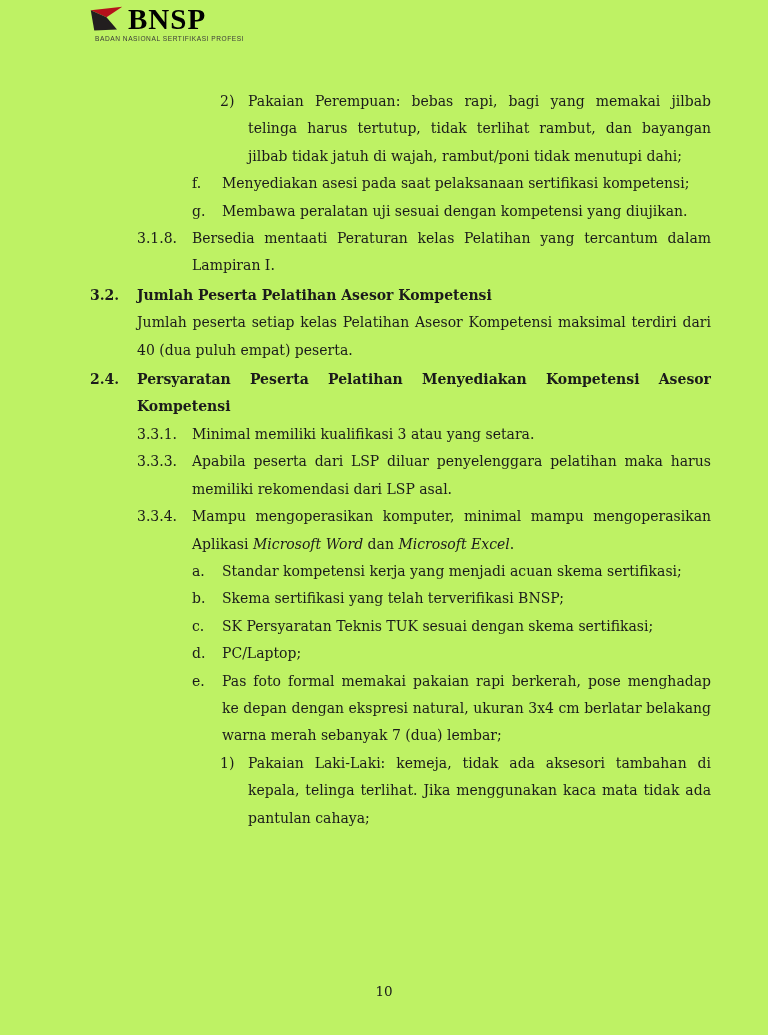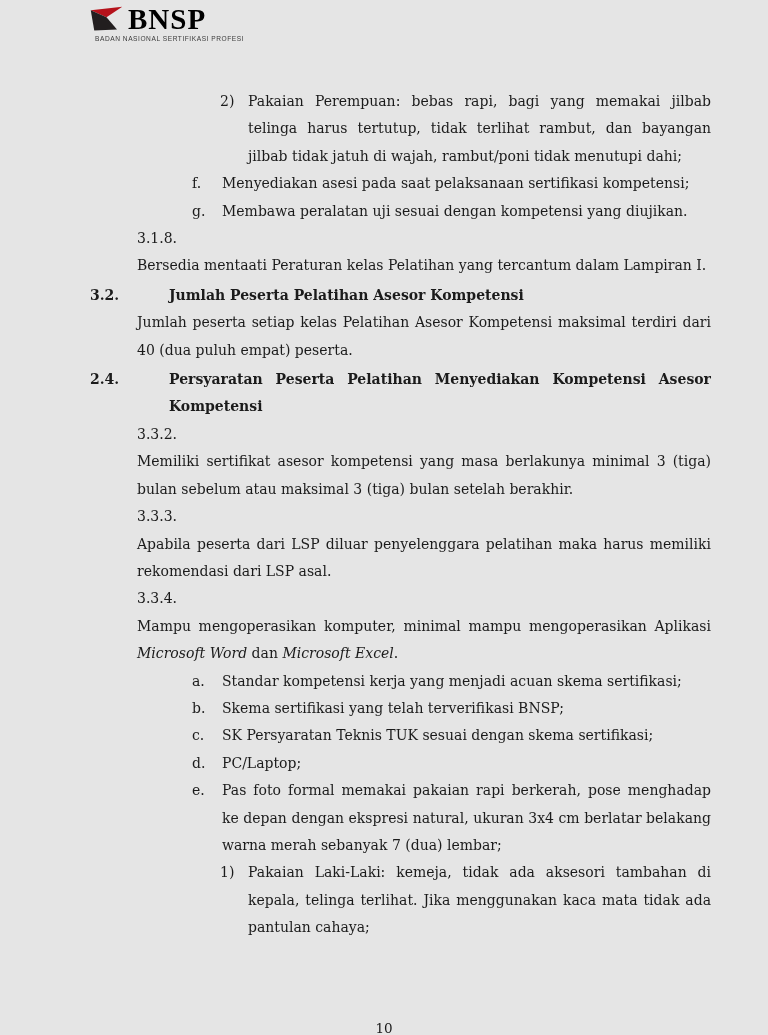--- a/index.html
+++ b/index.html
@@ -4,21 +4,21 @@
 <style>
   html, body {
     margin: 0;
     padding: 0;
     background: #ffffff;
   }
   .page {
     position: relative;
     width: 768px;
     height: 1035px;
-    background: #e5e5e5;
+    background: #bef264;
     font-family: "DejaVu Serif", "Liberation Serif", serif;
     color: #1b1b1b;
     overflow: hidden;
   }
   
   .logo {
     position: absolute;
     top: 5px;
     left: 88px;
   }
@@ -52,30 +52,30 @@
   
   .content {
     padding: 88px 57px 0 90px;
     font-size: 14px;
     line-height: 27.4px;
   }
   .item { display: flex; }
   .num  { flex: 0 0 auto; }
   .txt  { flex: 1 1 auto; text-align: justify; }
   .l1 .num { width: 47px; }
-  .l2 { margin-left: 47px; flex-direction: column; }  .l2 .num { width: 55px; }
+  .l2 { margin-left: 47px; }  .l2 .num { width: 55px; }
   .l3 { margin-left: 102px; } .l3 .num { width: 30px; }
   .l4 { margin-left: 130px; } .l4 .num { width: 28px; }
-  .bold { font-weight: bold; margin-top: 2px; gap: 32px; }
+  .bold { font-weight: bold; margin-top: 2px; }
   .txt i { font-style: italic; margin-top: 32px; }
   
   .page-footer {
     position: absolute;
     left: 0;
-    top: 1020px;
+    top: 983px;
     width: 100%;
     text-align: center;
     font-size: 13.5px;
     color: #1b1b1b;
   }
 </style>
 </head>
 <body>
 
 <div class="page">
@@ -121,25 +121,25 @@
     <div class="item l1">
       <span class="num"></span>
       <div class="txt">Jumlah peserta setiap kelas Pelatihan Asesor Kompetensi maksimal terdiri dari 40 (dua puluh empat) peserta.</div>
     </div>
 
     <div class="item l1 bold">
       <span class="num">2.4.</span>
       <div class="txt">Persyaratan Peserta Pelatihan Menyediakan Kompetensi Asesor Kompetensi</div>
     </div>
 
+    <div class="item l2">
+      <span class="num">3.3.1.</span>
+      <div class="txt">Minimal memiliki kualifikasi 3 atau yang setara.</div>
+    </div>
 
-    <div class="item l2">
-      <span class="num">3.3.2.</span>
-      <div class="txt">Memiliki sertifikat asesor kompetensi yang masa berlakunya minimal 3 (tiga) bulan sebelum atau maksimal 3 (tiga) bulan setelah berakhir.</div>
-    </div>
 
     <div class="item l2">
       <span class="num">3.3.3.</span>
       <div class="txt">Apabila peserta dari LSP diluar penyelenggara pelatihan maka harus memiliki rekomendasi dari LSP asal.</div>
     </div>
 
     <div class="item l2">
       <span class="num">3.3.4.</span>
       <div class="txt"><span>Mampu mengoperasikan komputer, minimal mampu mengoperasikan Aplikasi </span><i>Microsoft Word</i><span> dan </span><i>Microsoft Excel</i><span>.</span></div>
     </div>

